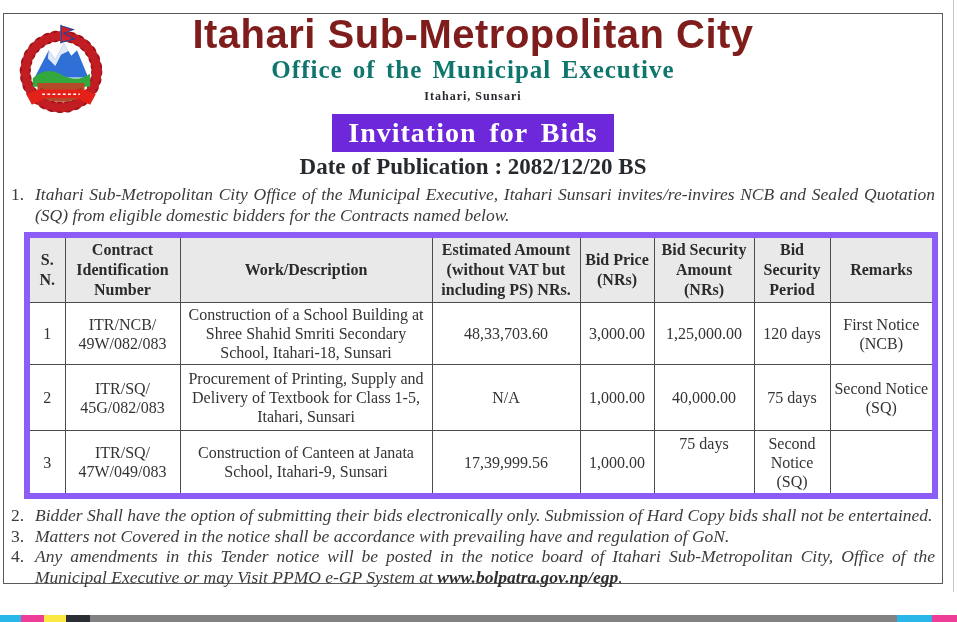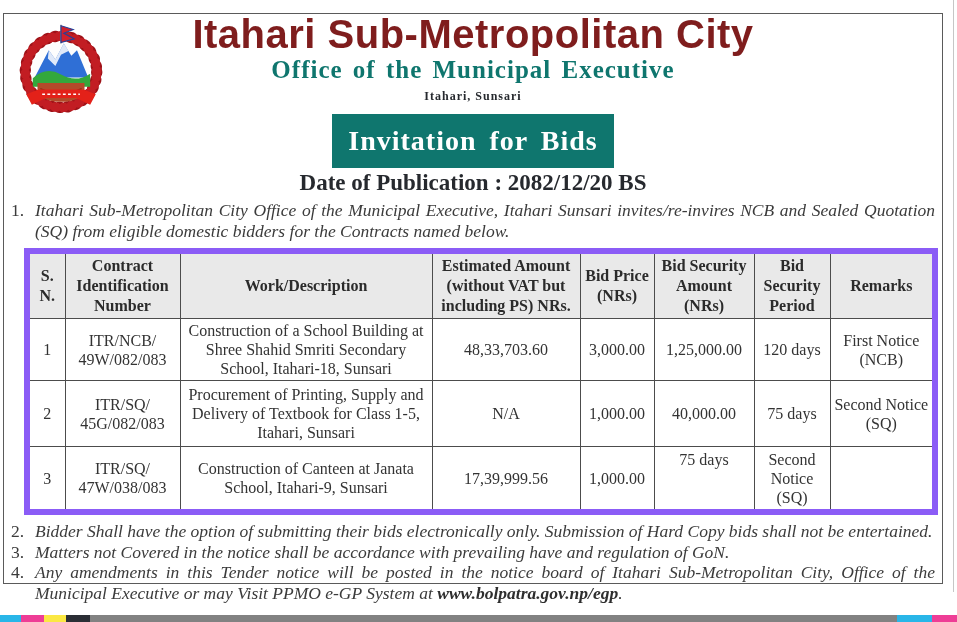--- a/index.html
+++ b/index.html
@@ -22,22 +22,22 @@
     margin-top:2px; font-family:"Liberation Sans", sans-serif; font-weight:bold;
     font-size:40px; line-height:36px; letter-spacing:.5px; color:#7f1d1d;
   }
   .office {
     margin-top:3px; font-weight:bold; font-size:25px; line-height:30px;
     letter-spacing:1px; word-spacing:3px; color:#0f766e;
   }
   .loc { margin-top:2px; font-weight:bold; font-size:12px; line-height:18px; letter-spacing:1px; color:#26292e; }
   .banner-row { margin-top:9px; line-height:0; }
   .banner {
-    display:inline-block; background:#0f766e; color:#ffffff; font-weight:bold;
-    font-size:28px; line-height:38px; padding:8px 16px; letter-spacing:1px; word-spacing:5px;
+    display:inline-block; background:#6d28d9; color:#ffffff; font-weight:bold;
+    font-size:28px; line-height:38px; padding:0 16px; letter-spacing:1px; word-spacing:5px;
   }
   .pubdate { margin-top:5px; font-weight:bold; font-size:23px; line-height:20px; color:#26292e; }
   
   .list-item { display:flex; font-size:17.5px; line-height:20.5px; color:#3b3b3b; }
   .list-item .num { flex:0 0 24px; }
   .list-item .txt { flex:1; text-align:justify;font-style:italic; }
   .intro { margin:7px 7px 0 7px; }
   .notes { margin:6px 7px 0 7px; }
   .bold-link { font-weight:bold; color:#2e2e2e; }
   
@@ -142,21 +142,21 @@
           <td>ITR/SQ/ 45G/082/083</td>
           <td>Procurement of Printing, Supply and Delivery of Textbook for Class 1-5, Itahari, Sunsari</td>
           <td>N/A</td>
           <td>1,000.00</td>
           <td>40,000.00</td>
           <td>75 days</td>
           <td>Second Notice (SQ)</td>
         </tr>
         <tr class="row-3">
           <td>3</td>
-          <td>ITR/SQ/ 47W/038/083</td>
+          <td>ITR/SQ/ 47W/049/083</td>
           <td>Construction of Canteen at Janata School, Itahari-9, Sunsari</td>
           <td>17,39,999.56</td>
           <td>1,000.00</td>
           <td class="vtop">75 days</td>
           <td class="vtop">Second Notice (SQ)</td>
         </tr>
       </tbody>
     </table>
 
     <div class="notes">

